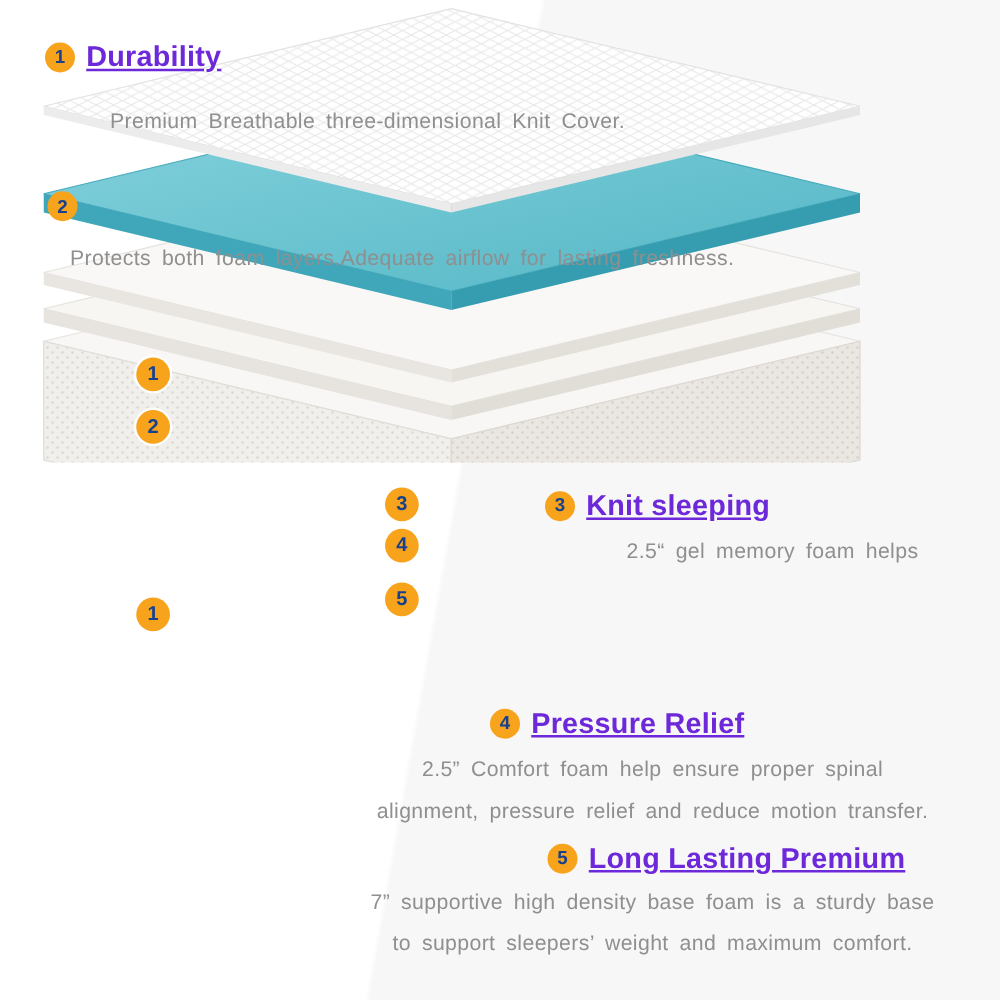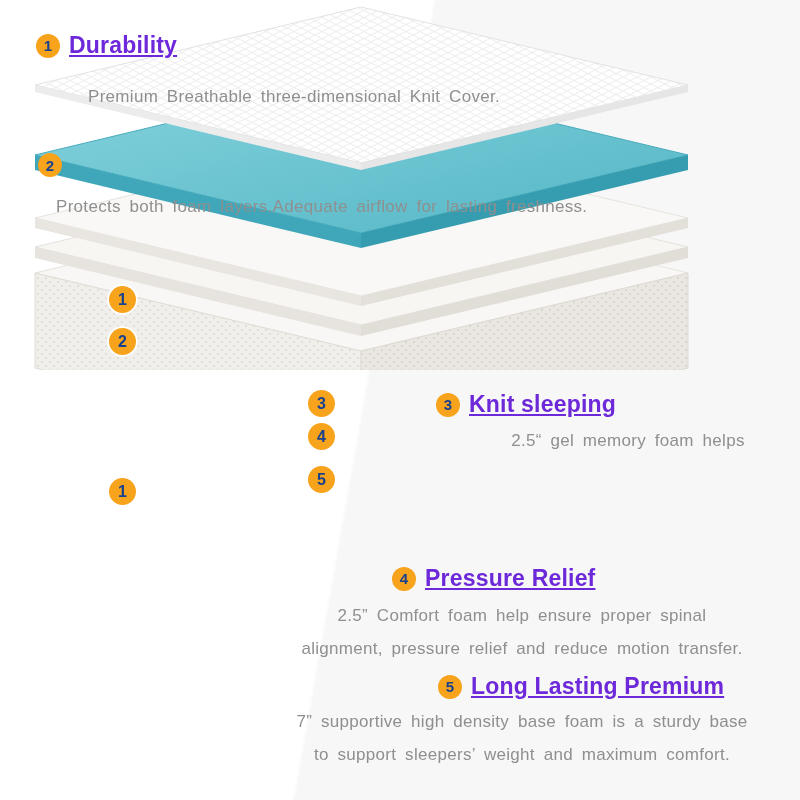--- a/index.html
+++ b/index.html
@@ -49,21 +49,21 @@
     letter-spacing:0.3px; word-spacing:0.22em;
     line-height:33px;
   }
   .center { text-align:center; }
   
   .s1-head { left:36px; top:32px; }
   .s1-desc { left:60px; top:80px;margin-left:28px; }
   .s2-head { left:38px; top:153px; }
   .s2-desc { left:56px; top:190px; }
   .s3-head { left:436px; top:391px; }
-  .s3-desc { left:472px; top:424px; width:312px; }
+  .s3-desc { left:462px; top:424px; width:312px; }
   .s4-head { left:392px; top:565px; }
   .s4-desc { left:286px; top:599px; width:472px;text-align:center; }
   .s5-head { left:438px; top:673px; }
   .s5-desc { left:242px; top:705px; width:560px; }
   
   .lb-1 { left:109px; top:286px; }
   .lb-2 { left:109px; top:328px; }
   .lb-3 { left:308px; top:390px; }
   .lb-4 { left:308px; top:423px; }
   .lb-5 { left:308px; top:466px; }

